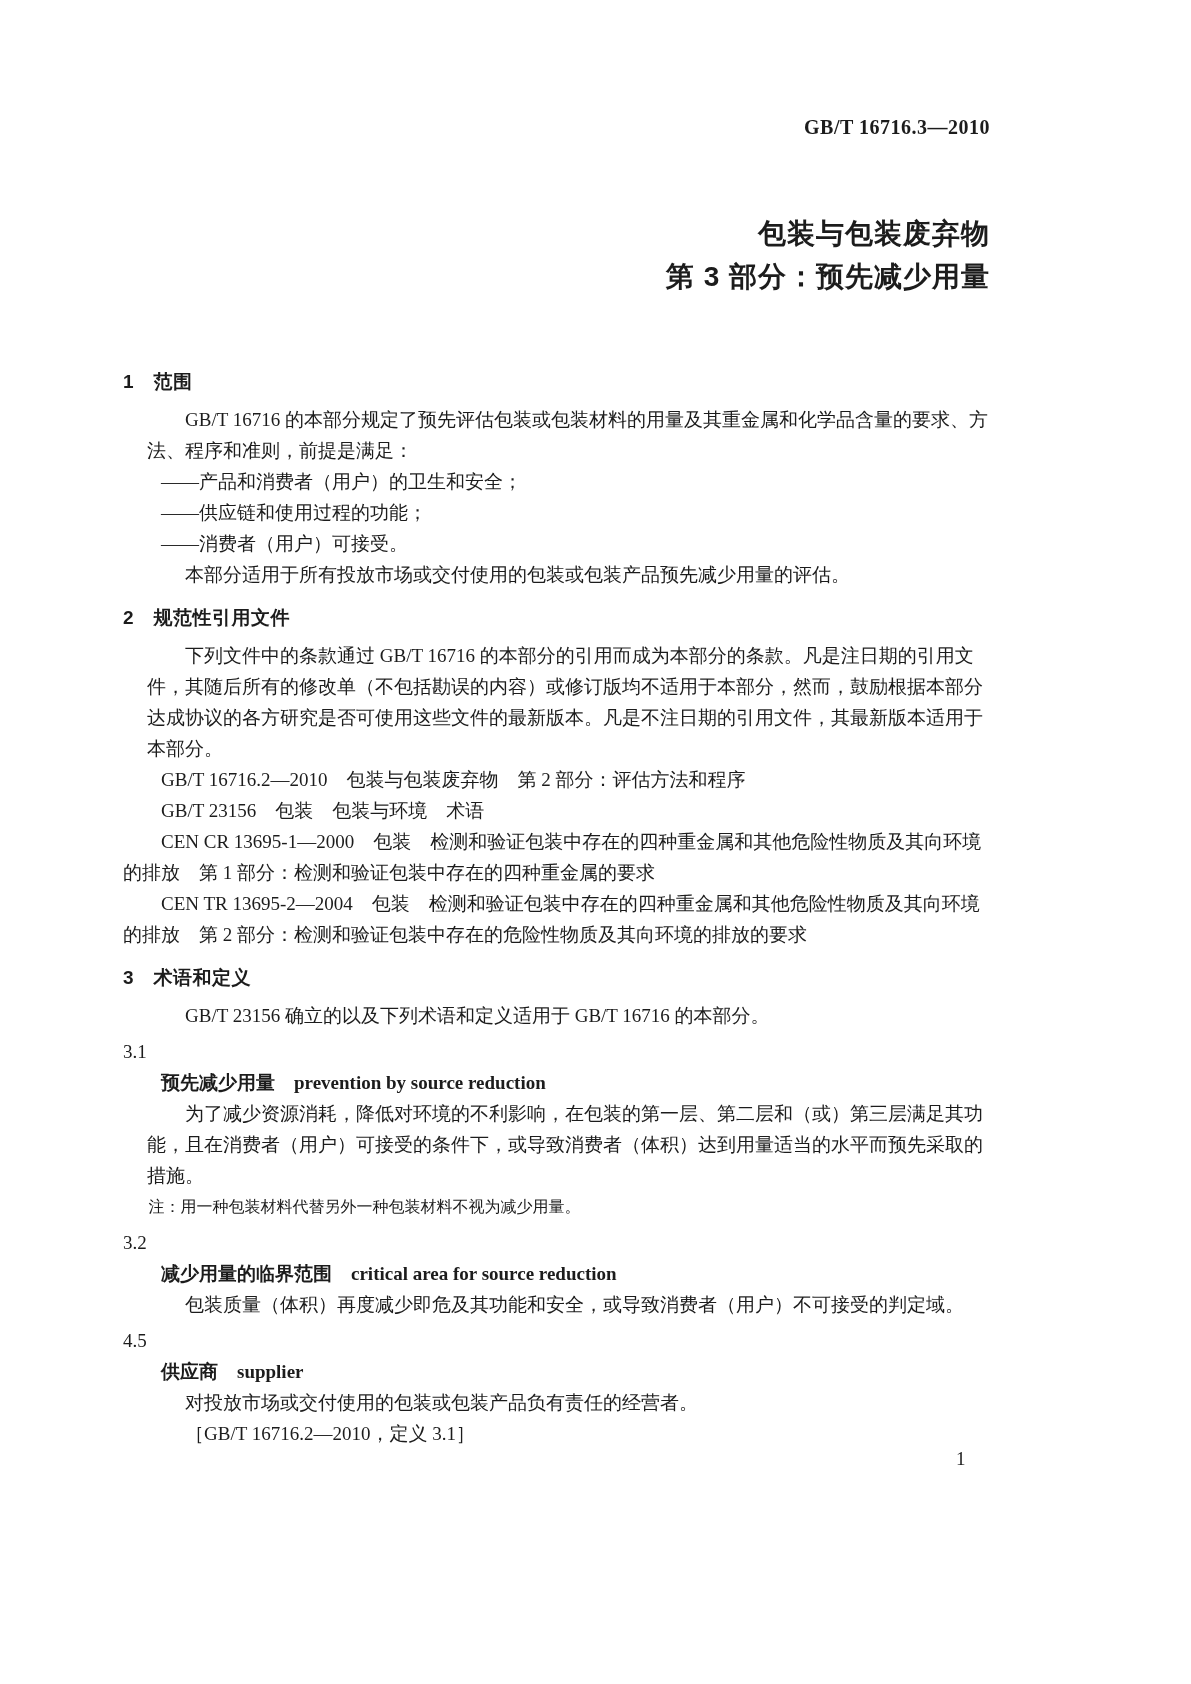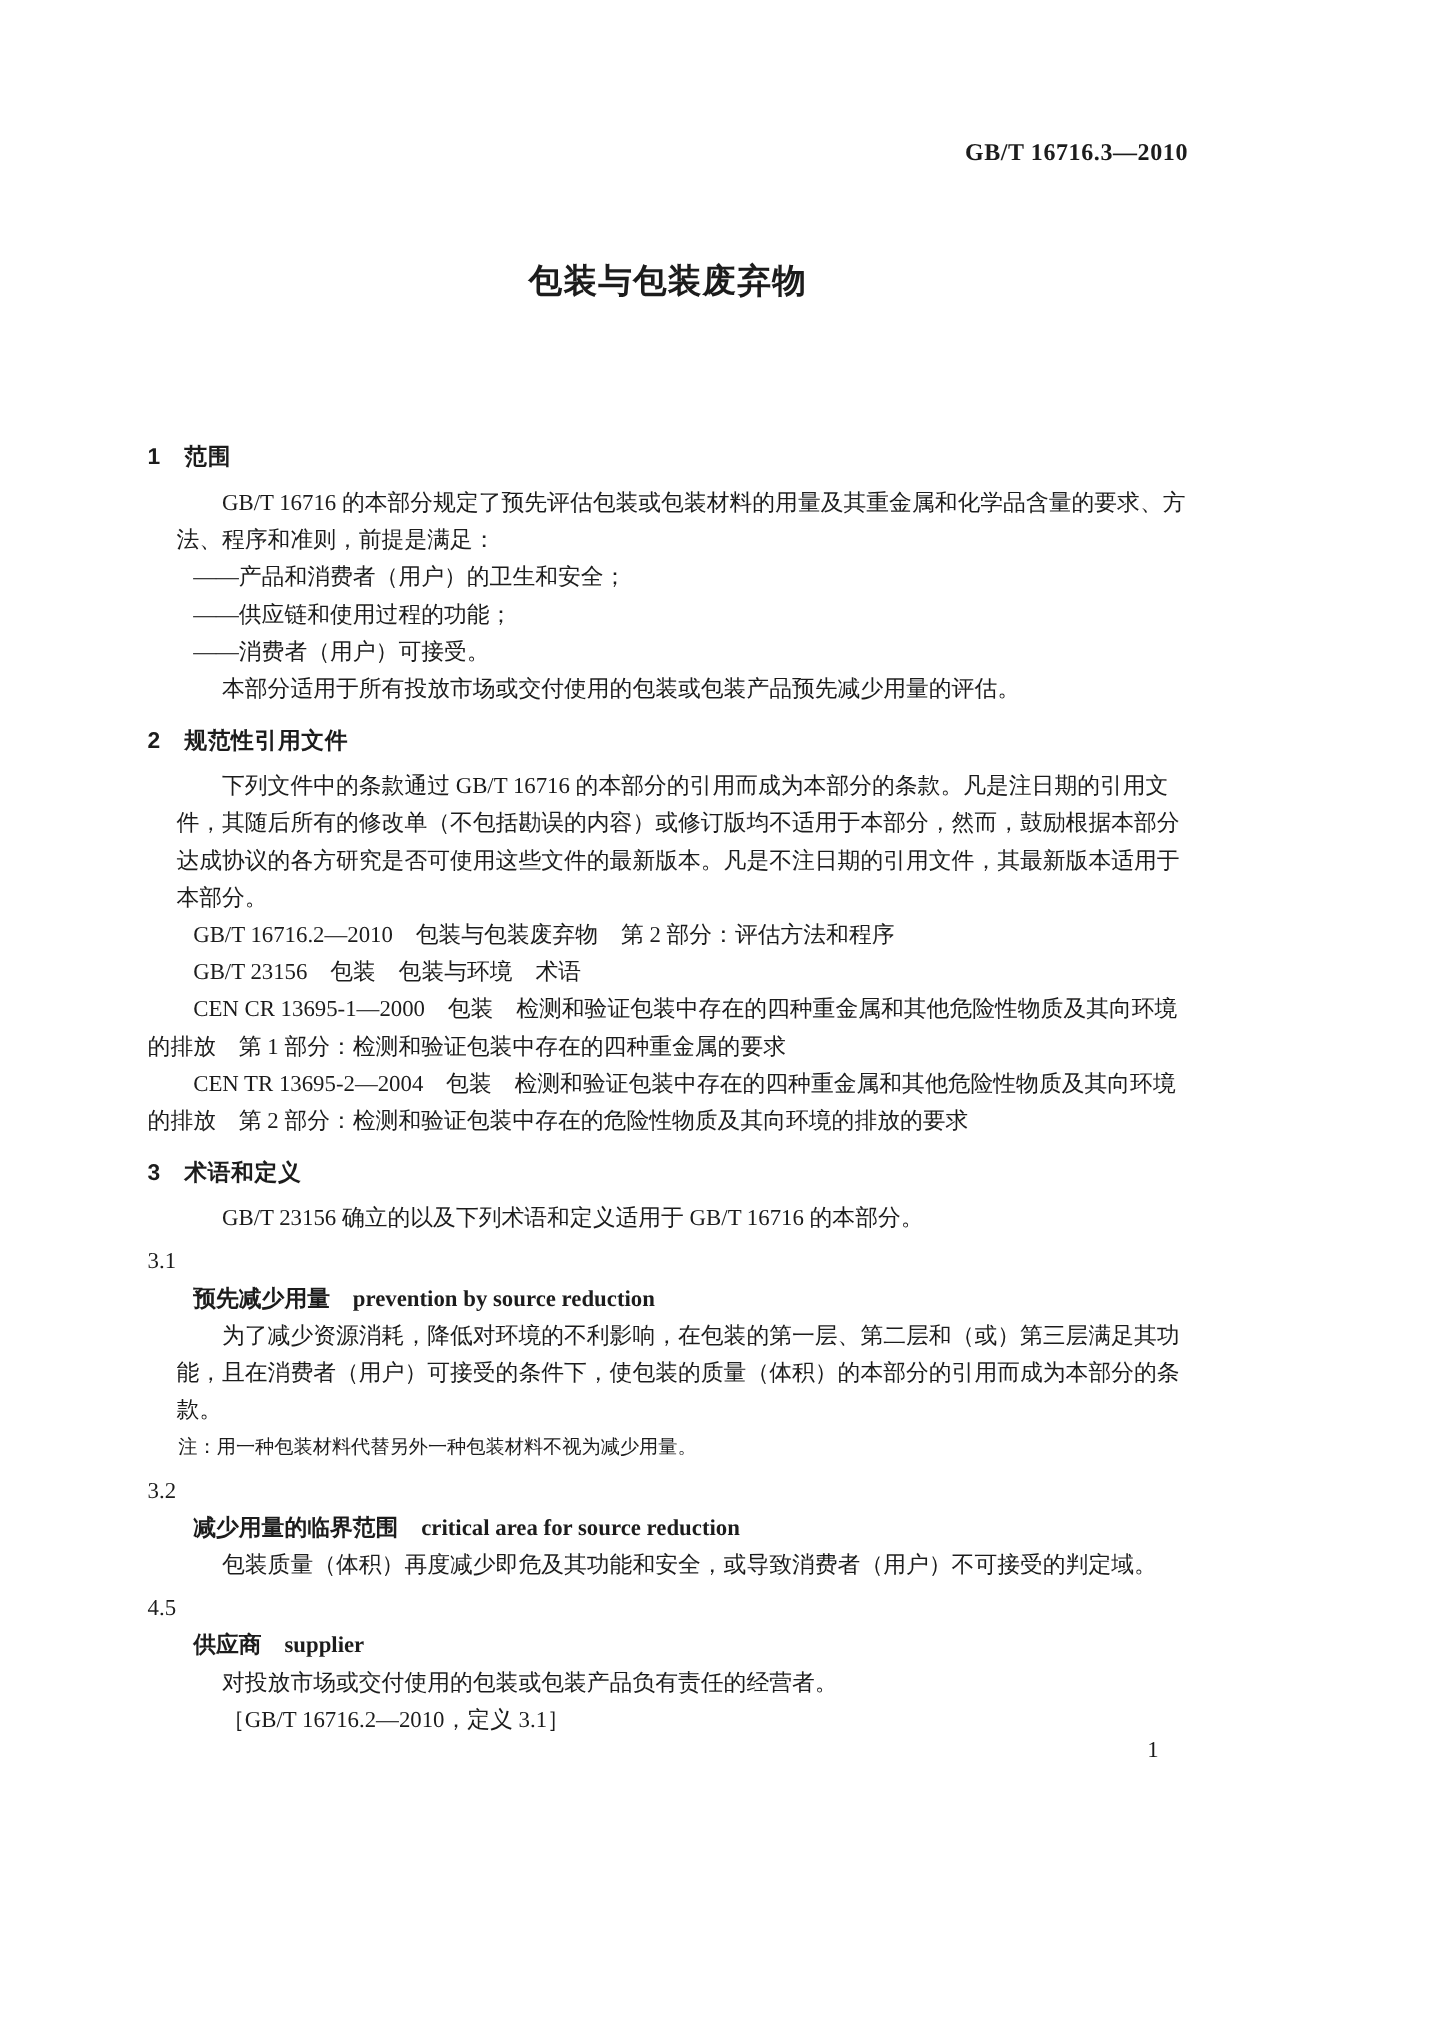--- a/index.html
+++ b/index.html
@@ -27,21 +27,21 @@
     font-size: 20px;
     font-weight: bold;
     letter-spacing: 0.5px;
     font-family: "Liberation Serif", "DejaVu Serif", serif;
   }
   .title-block {
     position: absolute;
     top: 212px;
     left: 123px;
     width: 867px;
-    text-align: center;
+    text-align: right;
     font-family: "Liberation Sans", "DejaVu Sans", sans-serif;
     font-weight: bold;
     font-size: 28px;
     line-height: 43px;
     letter-spacing: 1px;
   }
   .content {
     position: absolute;
     top: 350px;
     left: 123px;
@@ -86,40 +86,41 @@
 </style>
 </head>
 <body>
 
 <div class="page">
 
   <div class="doc-number">GB/T 16716.3—2010</div>
 
   <div class="title-block">
     <div>包装与包装废弃物</div>
+    <div>第 3 部分：预先减少用量</div>
   </div>
 
   <div class="content" id="content">
       <div class="blk-heading">1　范围</div>
       <div class="blk-para">GB/T 16716 的本部分规定了预先评估包装或包装材料的用量及其重金属和化学品含量的要求、方法、程序和准则，前提是满足：</div>
       <div class="blk-dash">——产品和消费者（用户）的卫生和安全；</div>
       <div class="blk-dash">——供应链和使用过程的功能；</div>
       <div class="blk-dash">——消费者（用户）可接受。</div>
       <div class="blk-para">本部分适用于所有投放市场或交付使用的包装或包装产品预先减少用量的评估。</div>
       <div class="blk-heading">2　规范性引用文件</div>
       <div class="blk-para">下列文件中的条款通过 GB/T 16716 的本部分的引用而成为本部分的条款。凡是注日期的引用文件，其随后所有的修改单（不包括勘误的内容）或修订版均不适用于本部分，然而，鼓励根据本部分达成协议的各方研究是否可使用这些文件的最新版本。凡是不注日期的引用文件，其最新版本适用于本部分。</div>
       <div class="blk-ref">GB/T 16716.2—2010　包装与包装废弃物　第 2 部分：评估方法和程序</div>
       <div class="blk-ref">GB/T 23156　包装　包装与环境　术语</div>
       <div class="blk-ref">CEN CR 13695-1—2000　包装　检测和验证包装中存在的四种重金属和其他危险性物质及其向环境的排放　第 1 部分：检测和验证包装中存在的四种重金属的要求</div>
       <div class="blk-ref">CEN TR 13695-2—2004　包装　检测和验证包装中存在的四种重金属和其他危险性物质及其向环境的排放　第 2 部分：检测和验证包装中存在的危险性物质及其向环境的排放的要求</div>
       <div class="blk-heading">3　术语和定义</div>
       <div class="blk-para">GB/T 23156 确立的以及下列术语和定义适用于 GB/T 16716 的本部分。</div>
       <div class="blk-clause">3.1</div>
       <div class="blk-term"><span class="term-zh">预先减少用量</span><span class="term-en">prevention by source reduction</span></div>
-      <div class="blk-para">为了减少资源消耗，降低对环境的不利影响，在包装的第一层、第二层和（或）第三层满足其功能，且在消费者（用户）可接受的条件下，使包装的质量（体积）的本部分的引用而成为本部分的条款。</div>
+      <div class="blk-para">为了减少资源消耗，降低对环境的不利影响，在包装的第一层、第二层和（或）第三层满足其功能，且在消费者（用户）可接受的条件下，或导致消费者（体积）达到用量适当的水平而预先采取的措施。</div>
       <div class="blk-note">注：用一种包装材料代替另外一种包装材料不视为减少用量。</div>
       <div class="blk-clause">3.2</div>
       <div class="blk-term"><span class="term-zh">减少用量的临界范围</span><span class="term-en">critical area for source reduction</span></div>
       <div class="blk-para">包装质量（体积）再度减少即危及其功能和安全，或导致消费者（用户）不可接受的判定域。</div>
       <div class="blk-clause">4.5</div>
       <div class="blk-term"><span class="term-zh">供应商</span><span class="term-en">supplier</span></div>
       <div class="blk-para">对投放市场或交付使用的包装或包装产品负有责任的经营者。</div>
       <div class="blk-para">［GB/T 16716.2—2010，定义 3.1］</div>
     </div>
 

